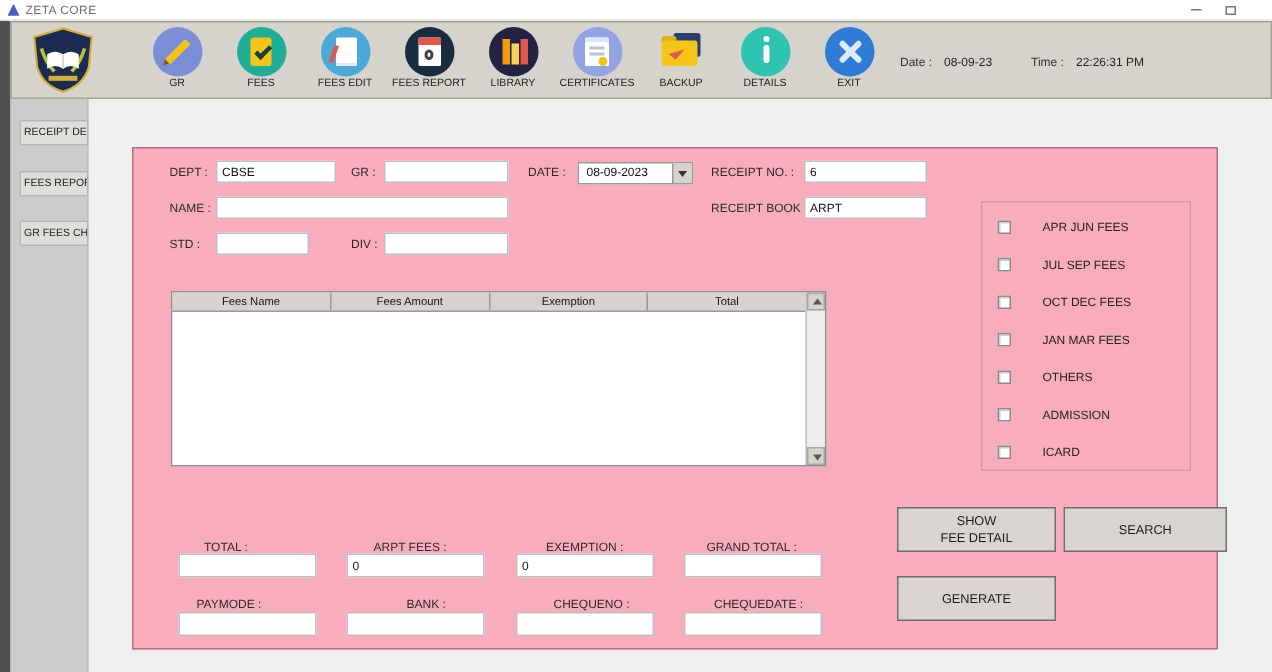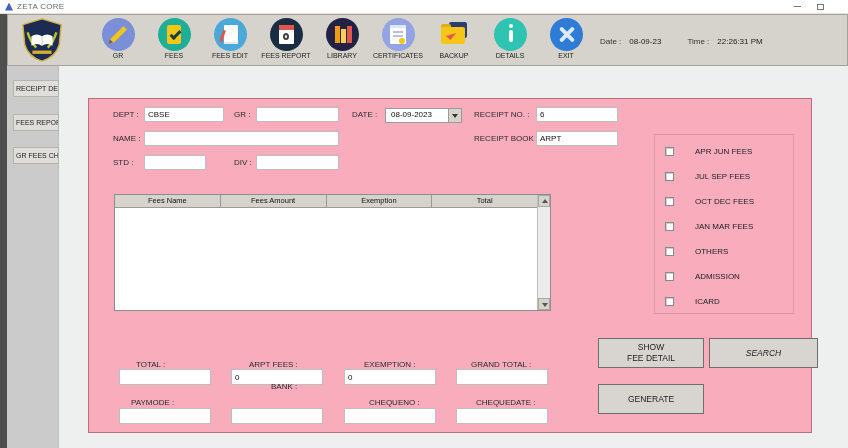--- a/index.html
+++ b/index.html
@@ -308,27 +308,27 @@
       <input class="tbox" style="left: 30px; top: 270px; width: 92px; height: 16px;" value="">
       <span class="flabel" style="left:160px; top:261px;">ARPT FEES :</span>
       <input class="tbox" style="left: 142px; top: 270px; width: 92px; height: 16px;" value="0">
       <span class="flabel" style="left:275px; top:261px;">EXEMPTION :</span>
       <input class="tbox" style="left: 255px; top: 270px; width: 92px; height: 16px;" value="0">
       <span class="flabel" style="left:382px; top:261px;">GRAND TOTAL :</span>
       <input class="tbox" style="left: 367px; top: 270px; width: 92px; height: 16px;" value="">
 
       <span class="flabel" style="left:42px; top:299px;">PAYMODE :</span>
       <input class="tbox" style="left: 30px; top: 309px; width: 92px; height: 16px;" value="">
-      <span class="flabel" style="left:170px; top:283px;padding-left:12px;">BANK :</span>
+      <span class="flabel" style="left:170px; top:299px;padding-left:12px;">BANK :</span>
       <input class="tbox" style="left: 142px; top: 309px; width: 92px; height: 16px;" value="">
       <span class="flabel" style="left:280px; top:299px;">CHEQUENO :</span>
       <input class="tbox" style="left: 255px; top: 309px; width: 92px; height: 16px;" value="">
       <span class="flabel" style="left:387px; top:299px;">CHEQUEDATE :</span>
       <input class="tbox" style="left: 367px; top: 309px; width: 92px; height: 16px;" value="">
 
       <div class="btn" style="left:509px; top:239px; width:106px; height:30px;">SHOW
 FEE DETAIL</div>
-      <div class="btn" style="left:620px; top:239px; width:109px; height:30px;font-style:italic;">SEARCH</div>
+      <div class="btn" style="left:620px; top:239px; width:109px; height:30px;">SEARCH</div>
       <div class="btn" style="left:509px; top:285px; width:106px; height:30px;">GENERATE</div>
 
     </div>
   </div>
 </div>
 
 </body></html>

